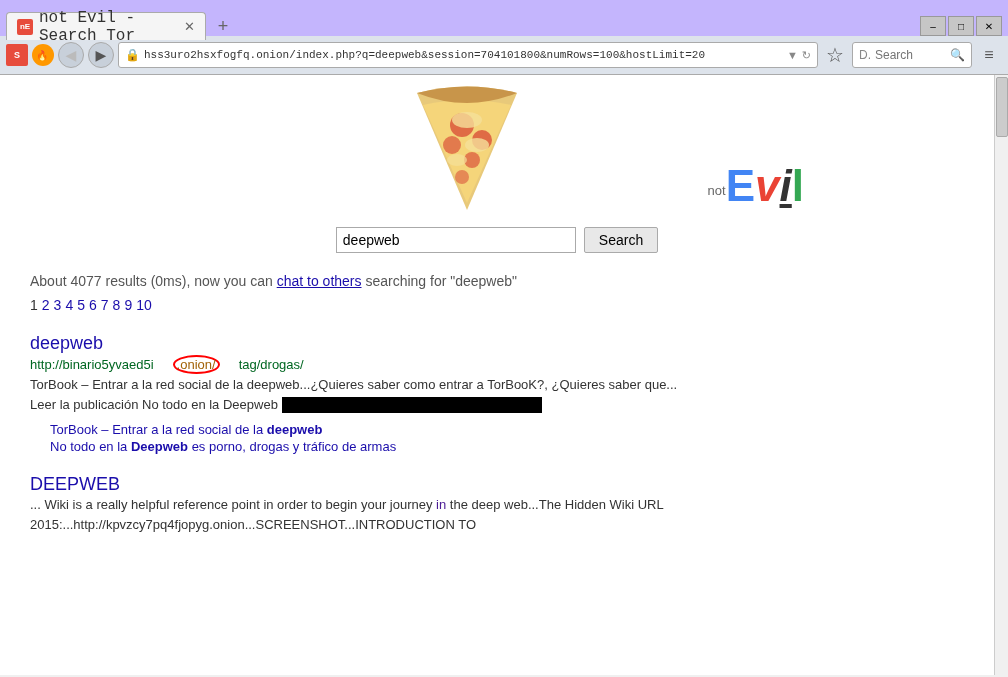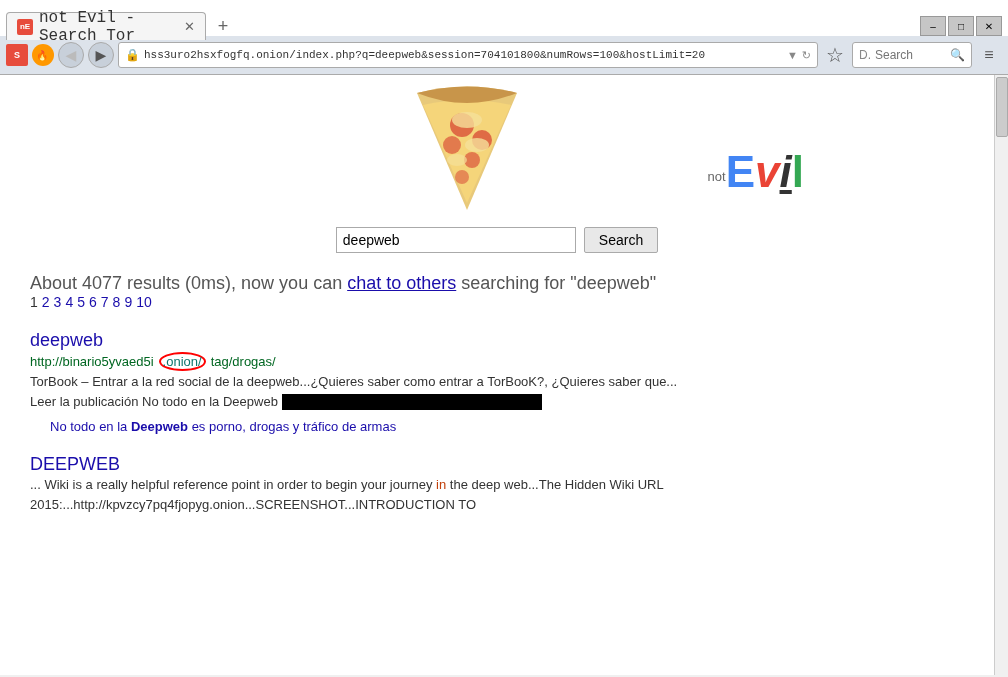--- a/index.html
+++ b/index.html
@@ -7,21 +7,21 @@
 
     
     .browser-chrome {
       background: #dde3eb;
       border-bottom: 1px solid #aaa;
     }
     .title-bar {
       display: flex;
       align-items: center;
       padding: 16px 6px 0;
-      background: #ffffff;
+      background: #c4b5fd;
       height: 36px;
     }
     .tab {
       display: flex;
       align-items: center;
       background: #f5f5f5;
       border: 1px solid #aaa;
       border-bottom: none;
       border-radius: 4px 4px 0 0;
       padding: 4px 10px 4px 10px;
@@ -214,23 +214,23 @@
       padding: 0 14px;
       background: #e8e8e8;
       border: 1px solid #aaa;
       border-radius: 2px;
       cursor: pointer;
       font-size: 14px;
     }
 
     
     .results-summary {
-      font-size: 18px;
+      font-size: 14px;
       color: #555;
-      margin-bottom: 0;
+      margin-bottom: 8px;
     }
     .results-summary a {
       color: #1a0dab;
     }
 
     .pagination {
       display: flex;
       gap: 4px;
       margin-bottom: 20px;
       font-size: 14px;
@@ -259,22 +259,22 @@
       display: flex;
       align-items: center;
       flex-wrap: wrap;
     }
     .onion-circle {
       display: inline-block;
       border: 2px solid red;
       border-radius: 50%;
       padding: 0px 2px;
       font-size: 13px;
-      color: #0f766e;
-      margin: 0 5px;
+      color: #a16207;
+      margin: 0 19px;
     }
     .result-desc {
       font-size: 13px;
       color: #333;
       line-height: 1.5;
       max-width: 750px;
     }
     .redacted {
       display: inline-block;
       background: black;
@@ -368,21 +368,21 @@
             <circle cx="55" cy="92" r="7" fill="#d63d2f" opacity="0.5"></circle>
 
             <ellipse cx="60" cy="35" rx="15" ry="8" fill="#f5e09a" opacity="0.8"></ellipse>
             <ellipse cx="70" cy="60" rx="12" ry="7" fill="#f5e09a" opacity="0.8"></ellipse>
             <ellipse cx="50" cy="75" rx="10" ry="6" fill="#f5e09a" opacity="0.7"></ellipse>
 
             <path d="M10,8 Q60,-5 110,8 Q60,28 10,8 Z" fill="#c8954a"></path>
           </svg>
         </div>
 
-        <div style="position:absolute;right:160px;bottom:18px;">
+        <div style="position:absolute;right:160px;bottom:4px;">
           <span style="font-size:13px;color:#666;vertical-align:super;font-family:Arial;">not</span><span style="font-size:44px;font-weight:bold;"><span style="color:#4285f4;">E</span><span style="color:#ea4335;font-style:italic;">v</span><span style="color:#333;font-style:italic;text-decoration:underline;">i</span><span style="color:#34a853;">l</span></span>
         </div>
       </div>
 
       <div class="search-area">
         <input type="text" class="search-input" value="deepweb" style="">
         <button class="search-button">Search</button>
       </div>
     </div>
 
@@ -412,27 +412,28 @@
           <span class="onion-circle">.onion/</span>
           <span>tag/drogas/</span>
       </div>
       <div class="result-desc">
         TorBook – Entrar a la red social de la deepweb...¿Quieres saber como entrar a TorBooK?, ¿Quieres saber que...
       </div>
       <div class="result-desc">
         Leer la publicación No todo en la Deepweb <span class="redacted">&nbsp;</span>
       </div>
       <div class="sub-results">
+        <a href="#" class="sub-result-link">TorBook – Entrar a la red social de la <span class="keyword deepweb-bold">deepweb</span></a>
         <a href="#" class="sub-result-link">No todo en la <span class="keyword deepweb-bold">Deepweb</span> es porno, drogas y tráfico de armas</a>
       </div>
     </div>
 
     <div class="result-item">
       <div class="result-title">
         <a href="#">DEEPWEB</a>
       </div>
       <div class="result-desc">
-        ... Wiki is a really helpful reference point in order to begin your journey <span style="color:#c2410c;">in</span> the deep web...The Hidden Wiki URL 2015:...http://kpvzcy7pq4fjopyg.onion...SCREENSHOT...INTRODUCTION TO
+        ... Wiki is a really helpful reference point in order to begin your journey <span style="color:#4c1d95;">in</span> the deep web...The Hidden Wiki URL 2015:...http://kpvzcy7pq4fjopyg.onion...SCREENSHOT...INTRODUCTION TO
       </div>
     </div>
 
   </div>
 </div>
 
 </body></html>

